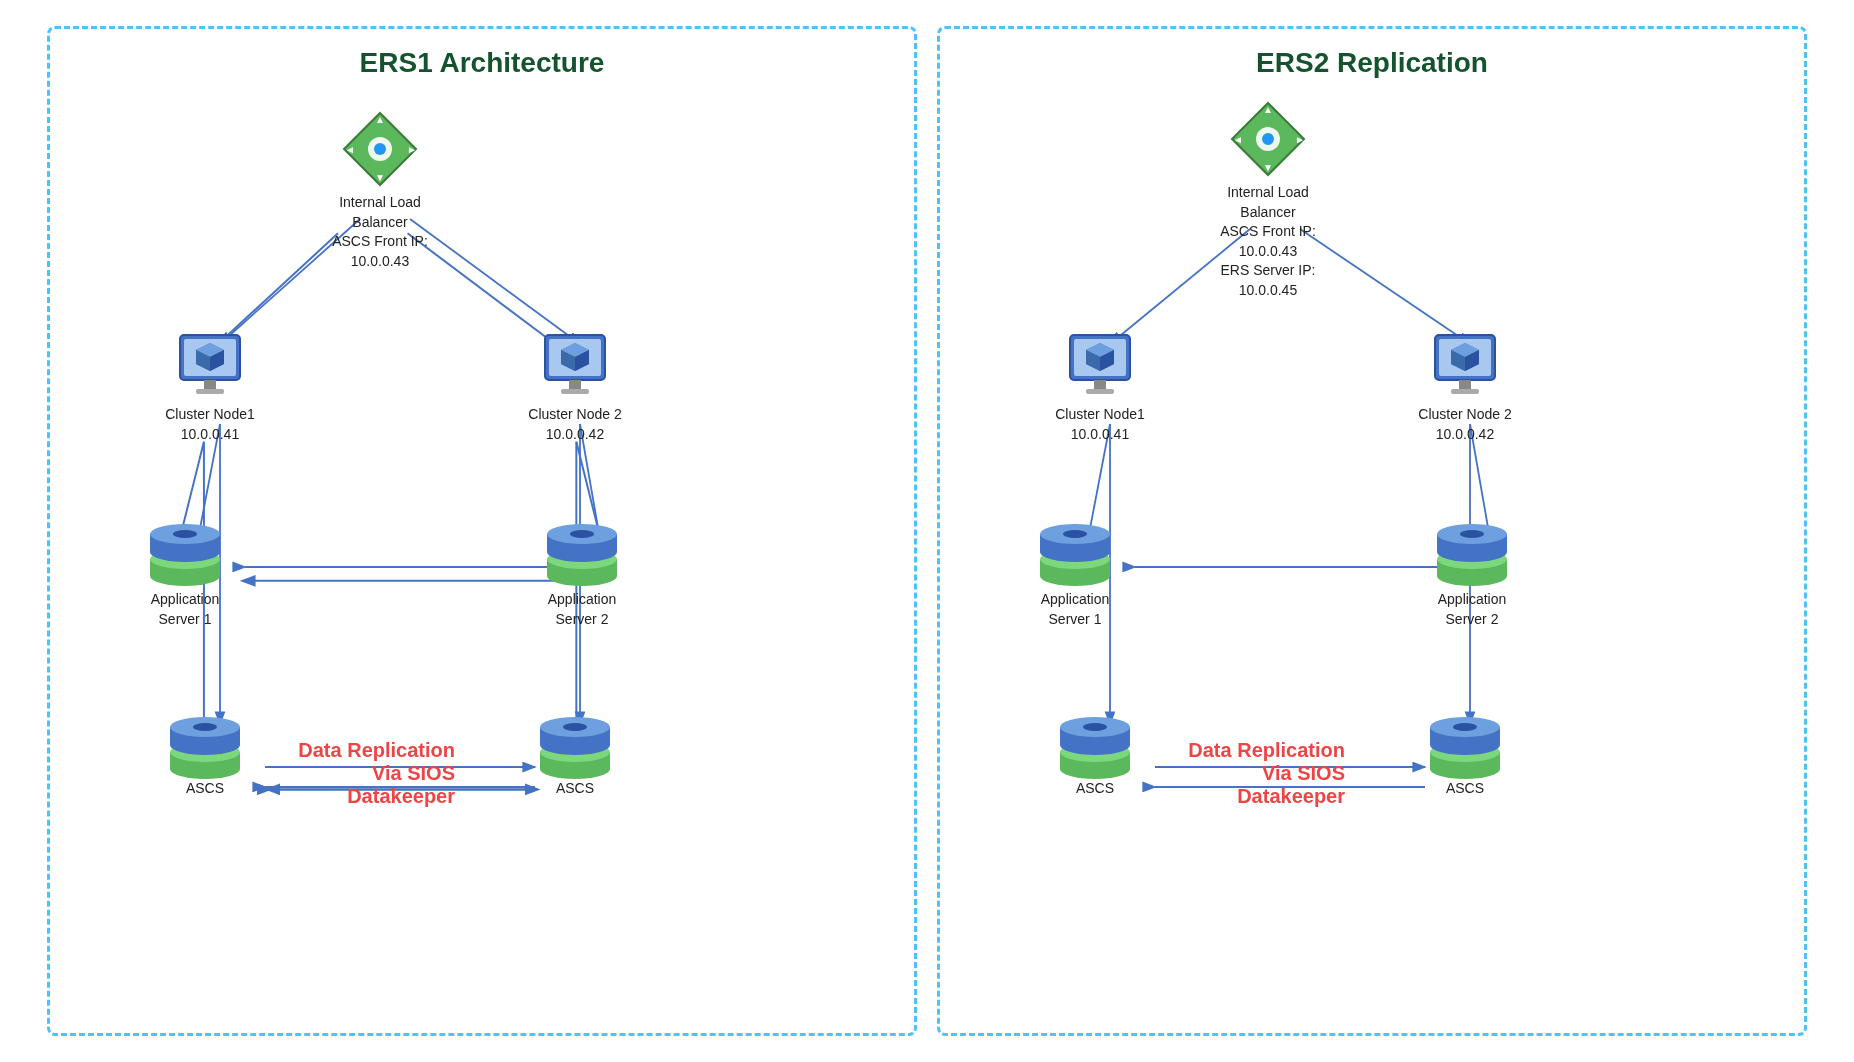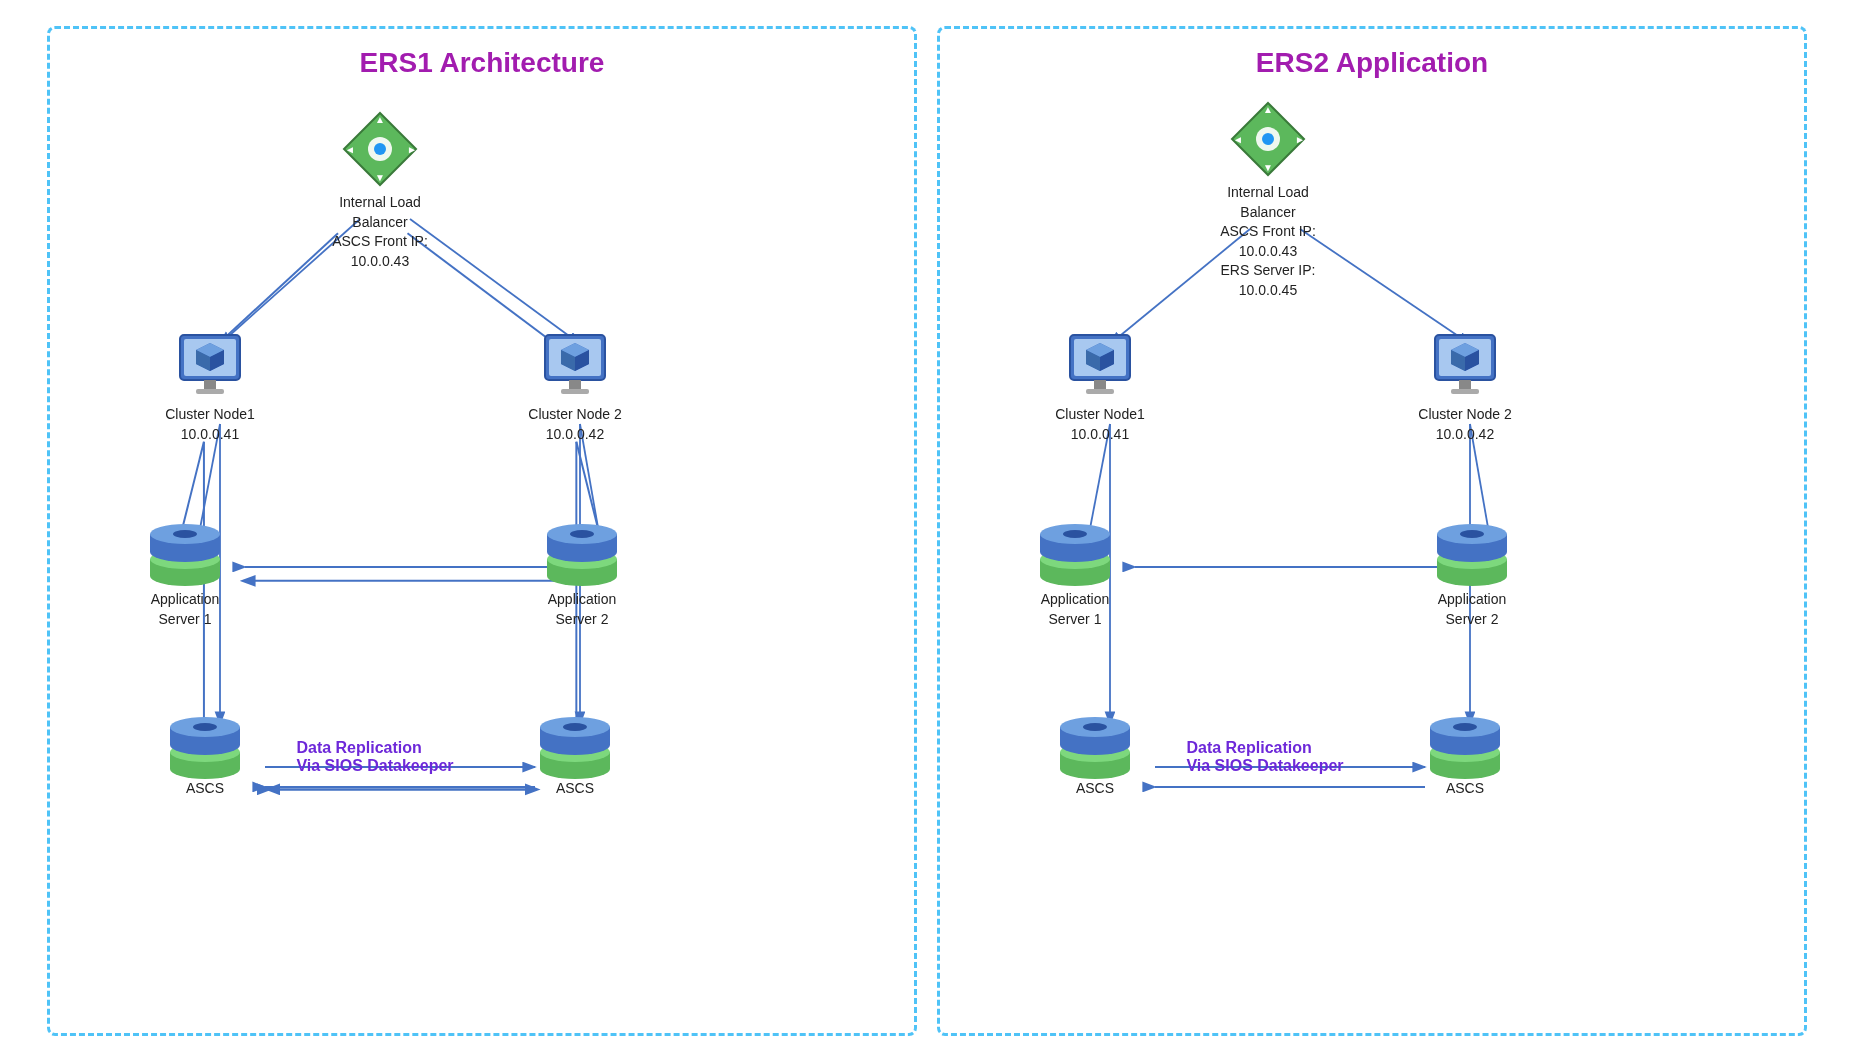--- a/index.html
+++ b/index.html
@@ -29,40 +29,40 @@
       width: 870px;
       height: 1010px;
       position: relative;
       display: flex;
       flex-direction: column;
       align-items: center;
     }
     .arch-title {
       font-size: 28px;
       font-weight: bold;
-      color: #a21caf;
+      color: #14532d;
       margin-top: 18px;
       margin-bottom: 10px;
     }
     .diagram-area {
       position: relative;
       width: 100%;
       flex: 1;
     }
     .label-center {
       text-align: center;
       font-size: 14px;
       color: #222;
       line-height: 1.4;
     }
     .blue-label {
-      color: #6d28d9;
+      color: #ef4444;
       font-weight: bold;
-      font-size: 16px;
-      text-align: left;
+      font-size: 20px;
+      text-align: right;
     }
     
     .pos {
       position: absolute;
       display: flex;
       flex-direction: column;
       align-items: center;
     }
     
     .diagram-svg {
@@ -265,21 +265,21 @@
           <ellipse cx="40" cy="10" rx="12" ry="4" fill="#2a52a0"></ellipse>
         </svg>
         <div class="label-center">
           <span>ASCS</span>
         </div>
       </div>
     </div>
   </div>
 
   <div class="arch-box">
-    <div class="arch-title">ERS2 Application</div>
+    <div class="arch-title">ERS2 Replication</div>
     <div class="diagram-area">
       <svg class="diagram-svg" style="position:absolute;top:0;left:0;width:870px;height:900px;">
         <defs>
           <marker id="a2" markerWidth="8" markerHeight="8" refX="7" refY="3" orient="auto">
             <path d="M0,0 L8,3 L0,6 Z" fill="#4472c4"></path>
           </marker>
           <marker id="a2r" markerWidth="8" markerHeight="8" refX="1" refY="3" orient="auto">
             <path d="M8,0 L0,3 L8,6 Z" fill="#4472c4"></path>
           </marker>
         </defs>

